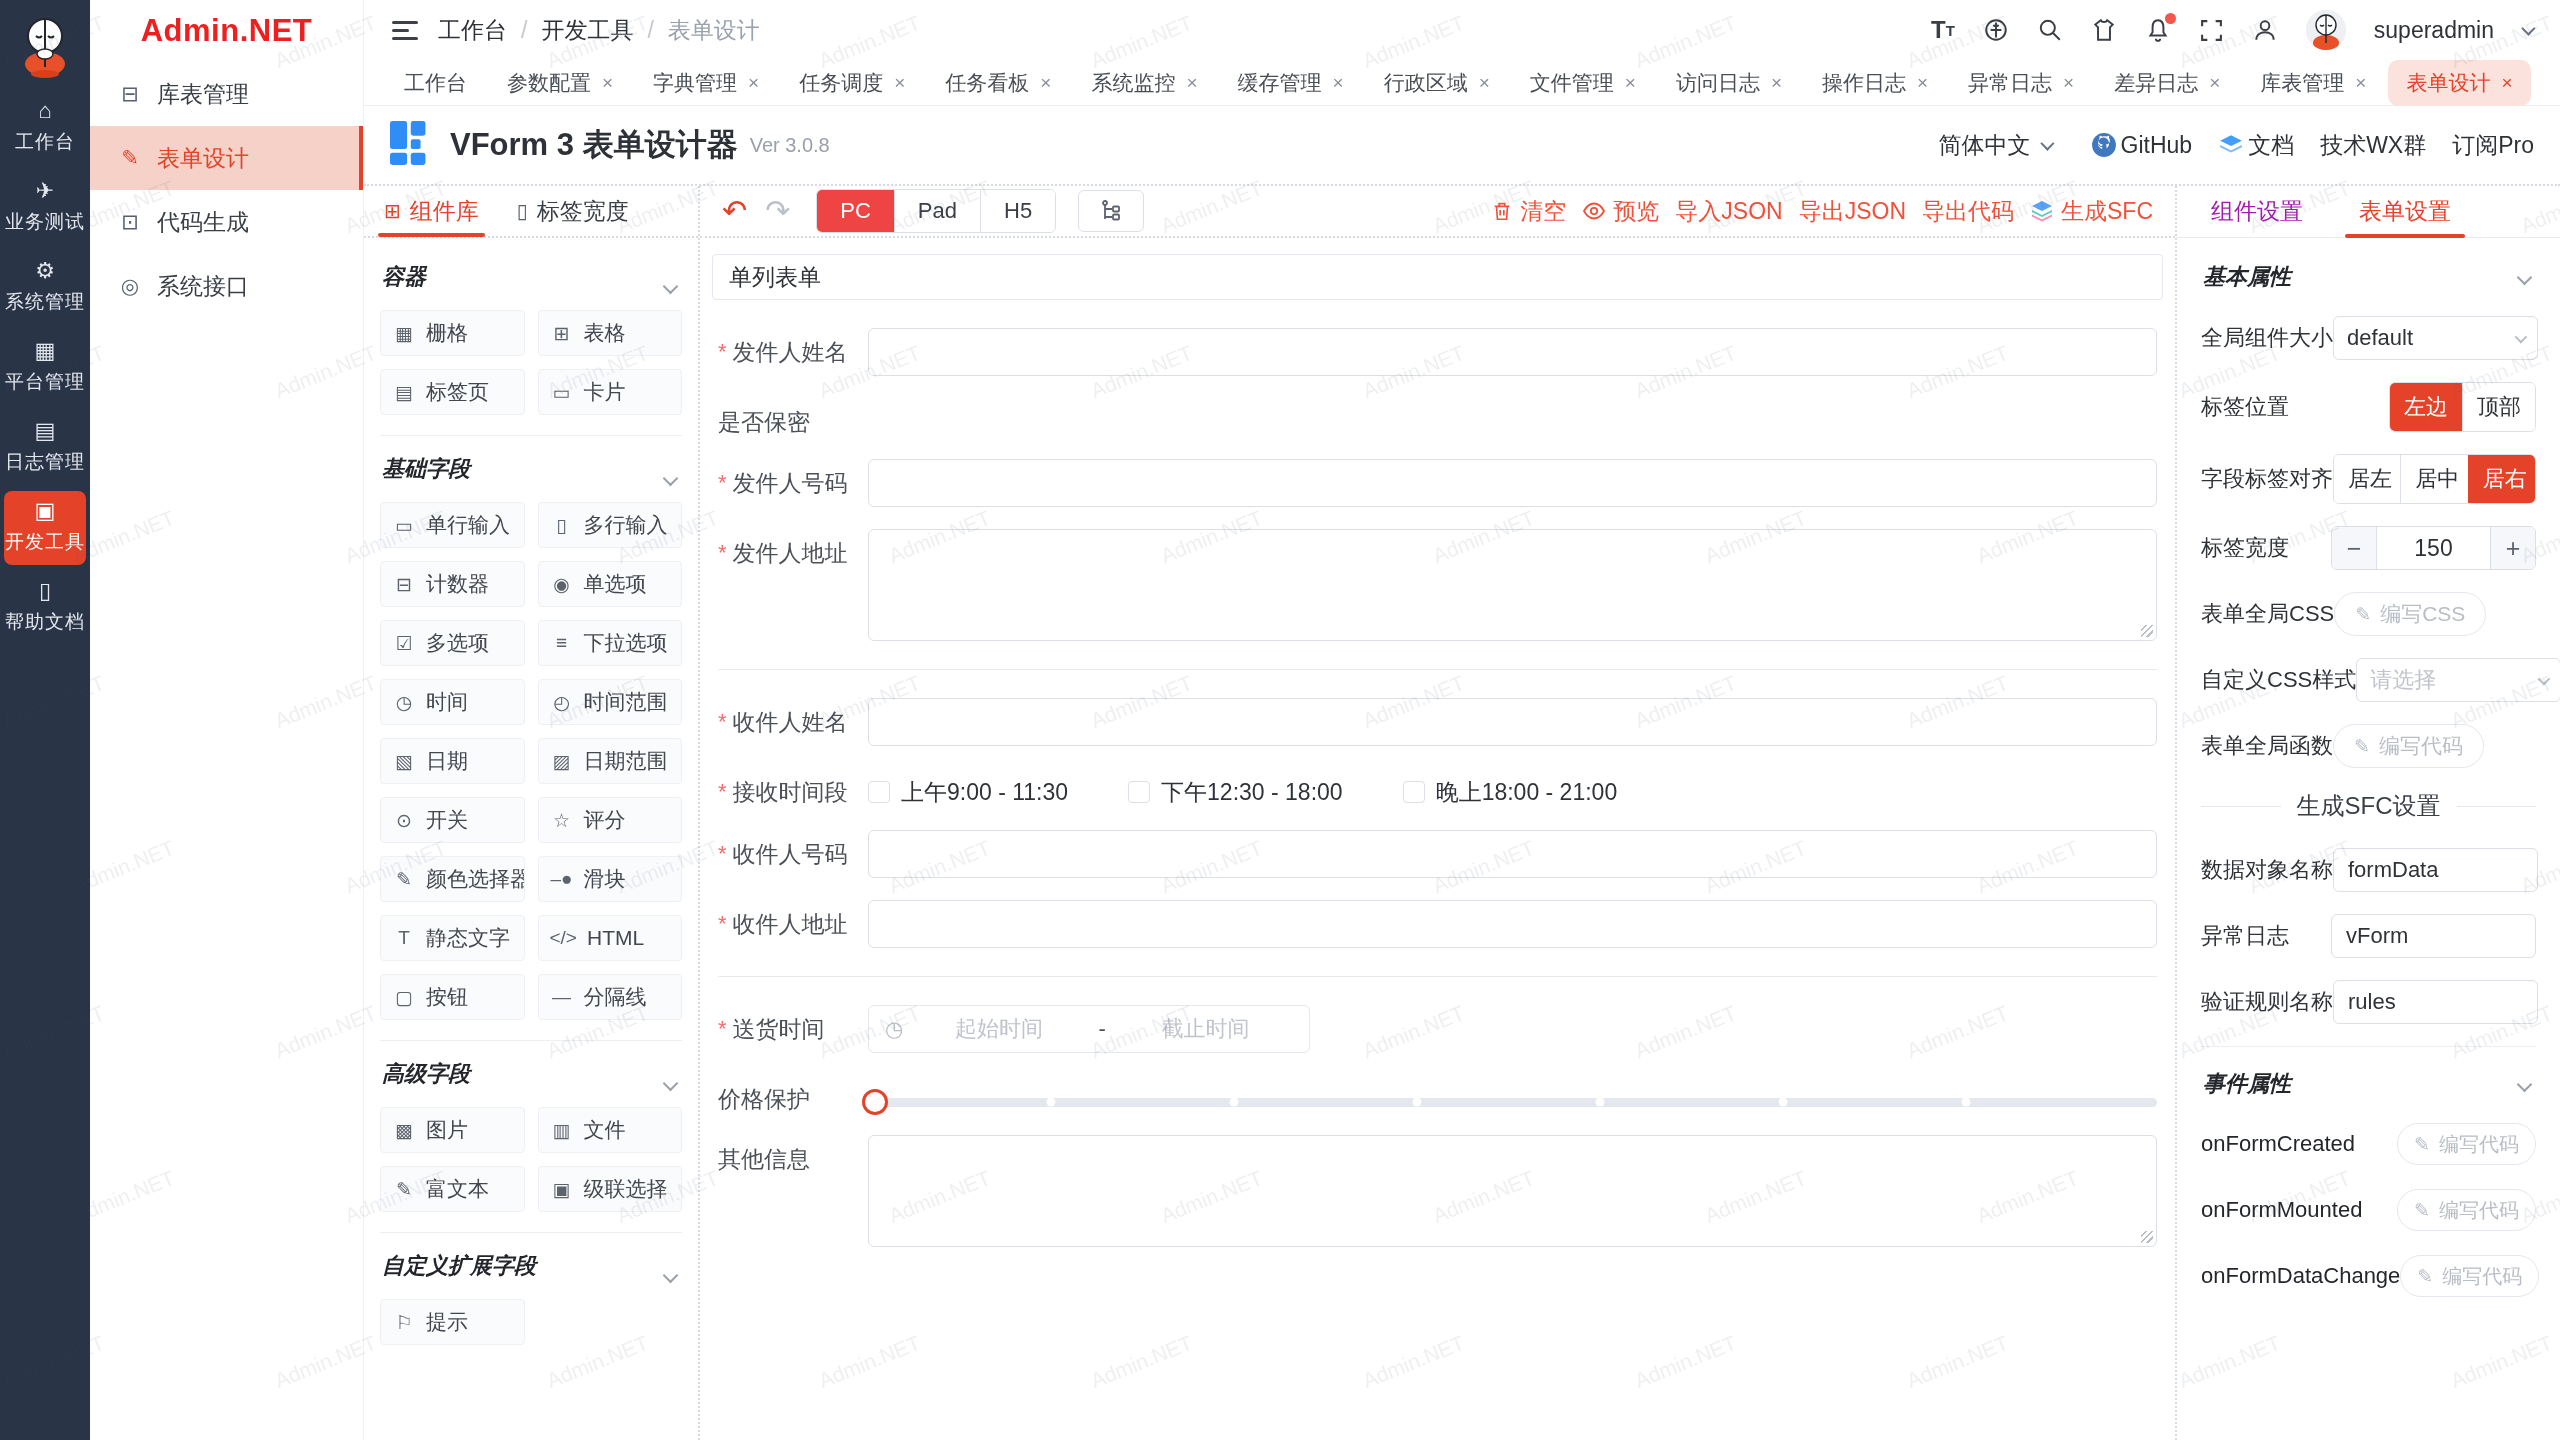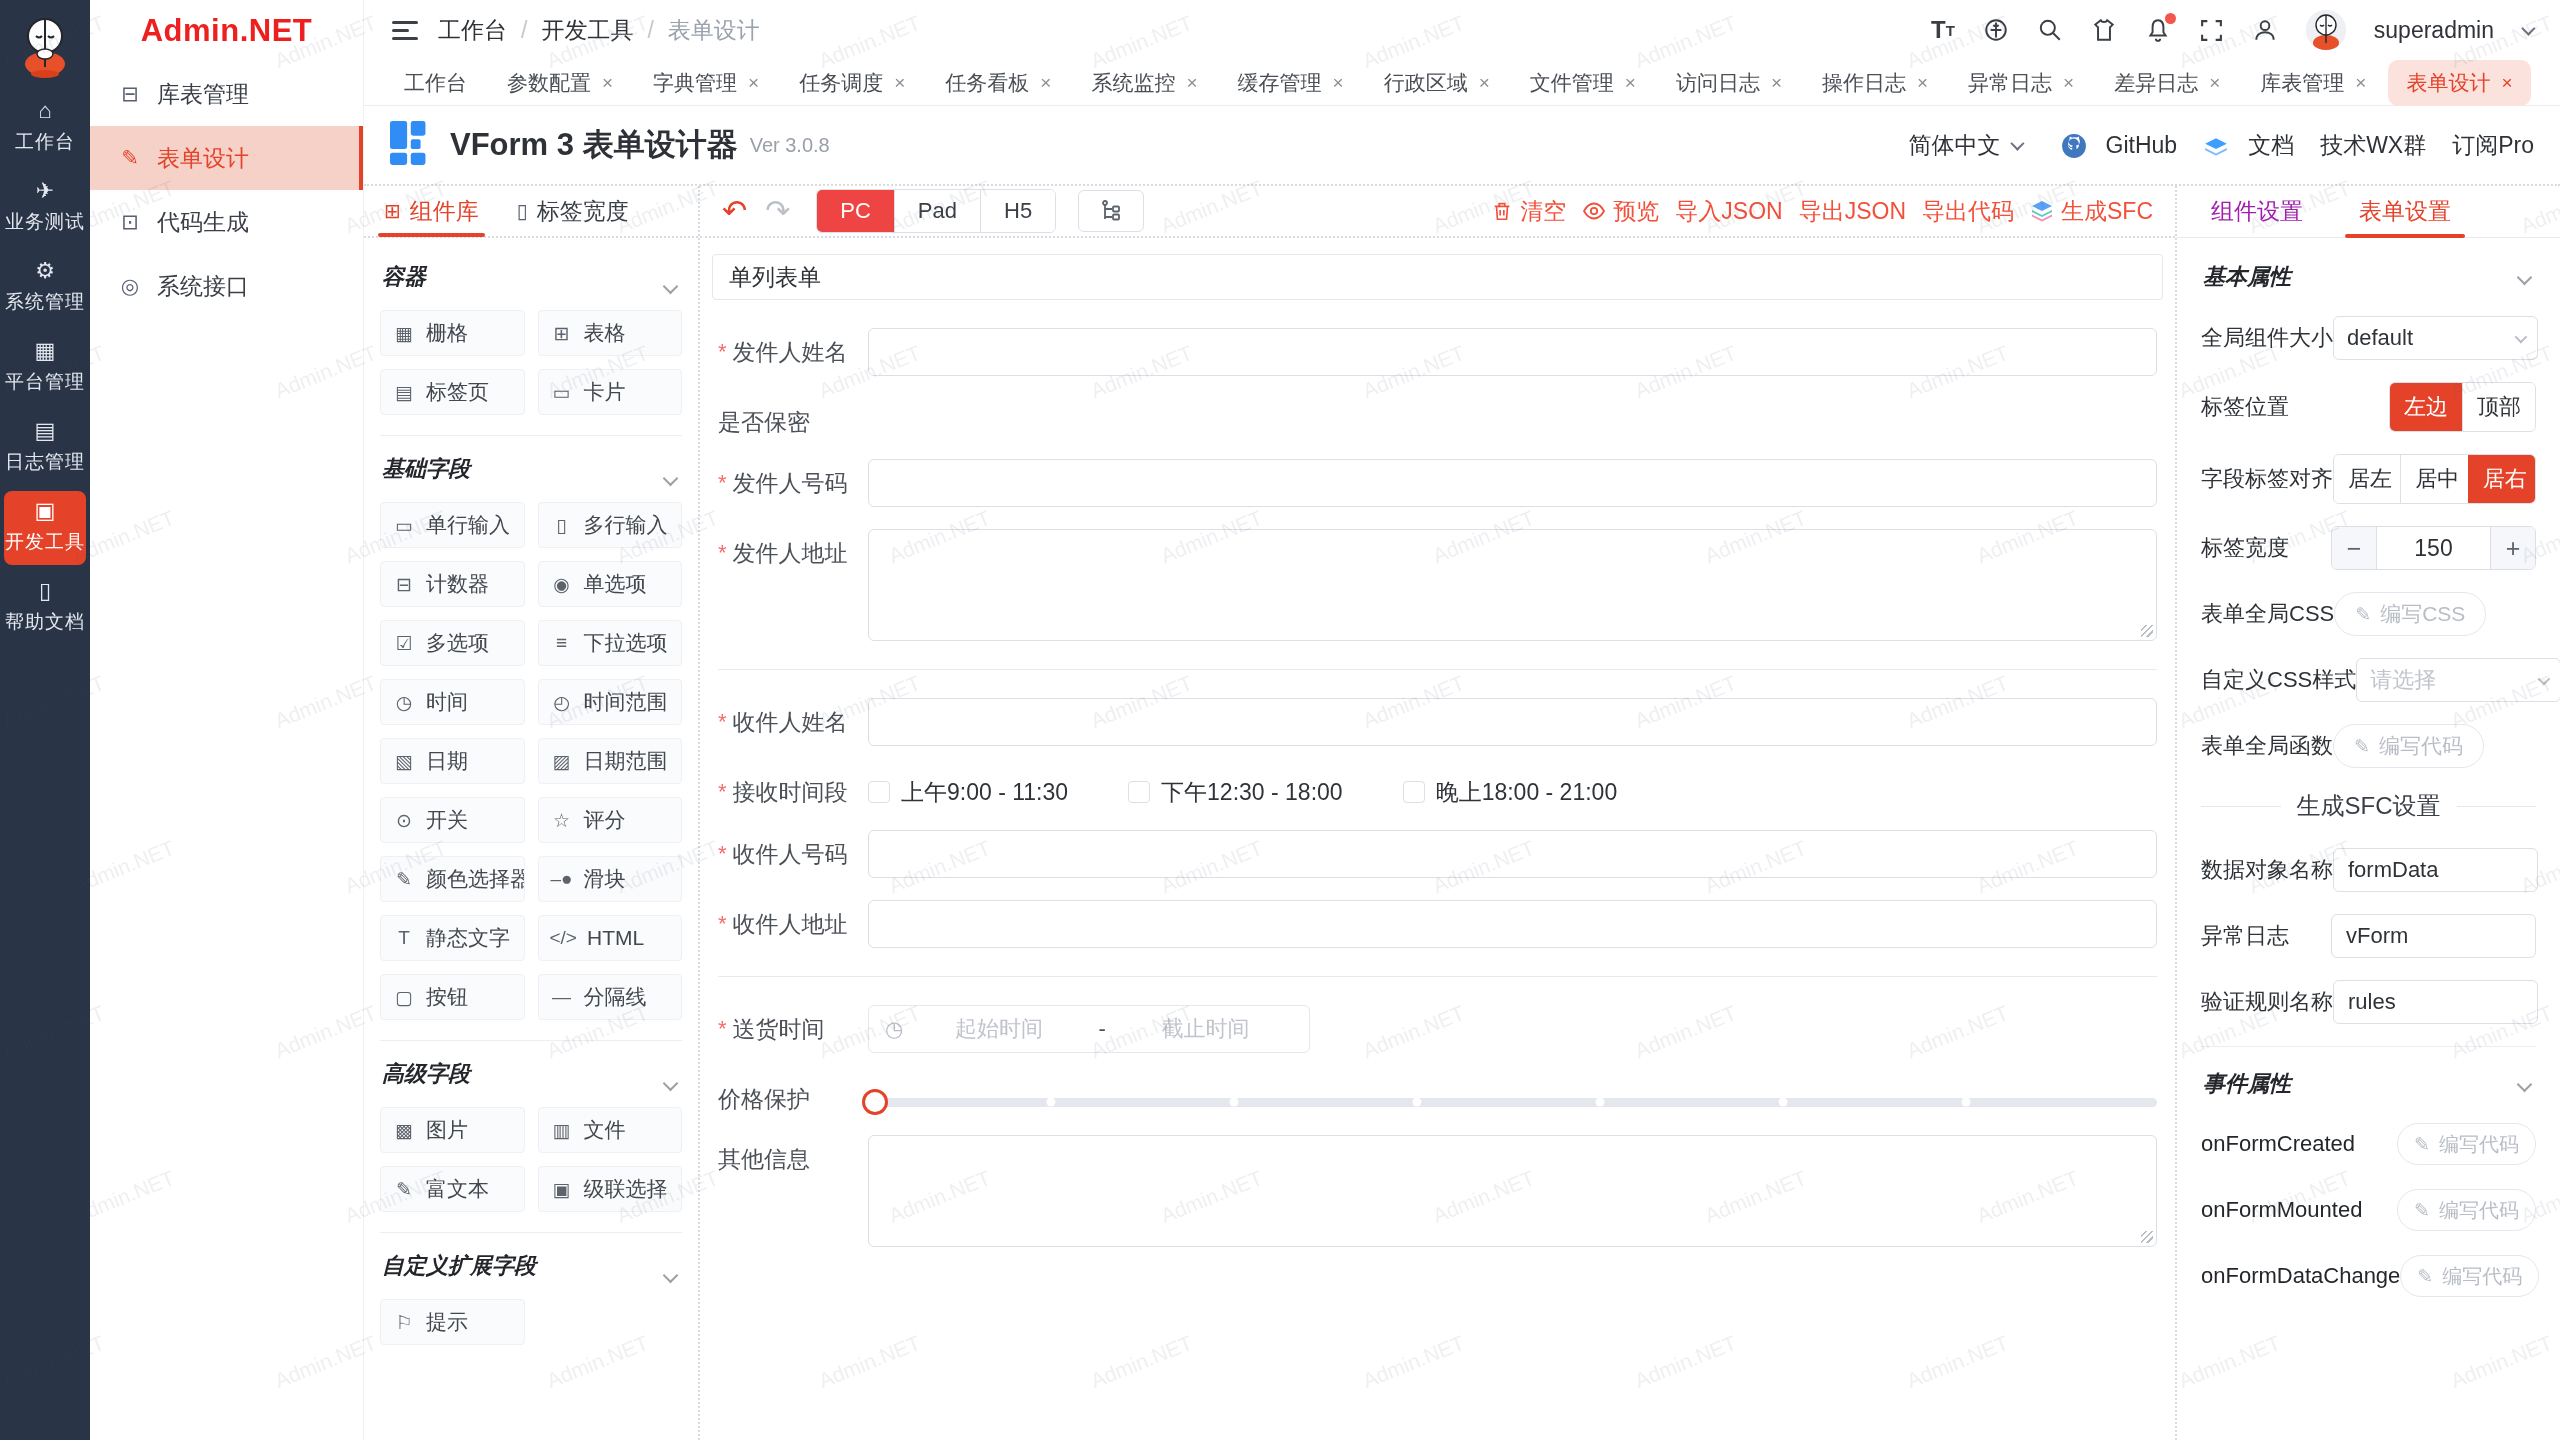--- a/index.html
+++ b/index.html
@@ -54,21 +54,21 @@
   .tab .x{font-size:19px;color:#8b9097;line-height:1}
   .tab.active{background:#fbe2dc;color:#e5422a}
   .tab.active .x{color:#e5422a}
 
   
   .designer{flex:1;min-height:0;display:flex;flex-direction:column;background:#fff}
   .d-header{height:80px;display:flex;align-items:center;padding:0 26px;border-bottom:2px dotted #d8dce2}
   .d-title{font-size:31px;font-weight:bold;color:#2e3238;margin-left:16px}
   .d-ver{font-size:20px;color:#9aa0a8;margin-left:12px;}
   .d-links{margin-left:auto;display:flex;align-items:center;gap:26px;font-size:23px;color:#2f3338}
-  .d-link{display:flex;align-items:flex-end;gap:19px;cursor:pointer}
+  .d-link{display:flex;align-items:center;gap:4px;cursor:pointer}
   .lang{display:flex;align-items:center;gap:10px;margin-right:14px;cursor:pointer}
 
   .d-body{flex:1;min-height:0;display:flex}
 
   
   .palette{width:336px;flex-shrink:0;border-right:2px dotted #d8dce2;display:flex;flex-direction:column}
   .p-tabs{height:52px;display:flex;align-items:stretch;border-bottom:2px dotted #d8dce2;padding:0 14px;gap:26px}
   .p-tab{display:flex;align-items:center;gap:9px;font-size:23px;color:#3a3f47;cursor:pointer;position:relative;padding:0 6px}
   .p-tab .pt-ico{font-size:20px;color:#596070}
   .p-tab.active{color:#e5422a}

